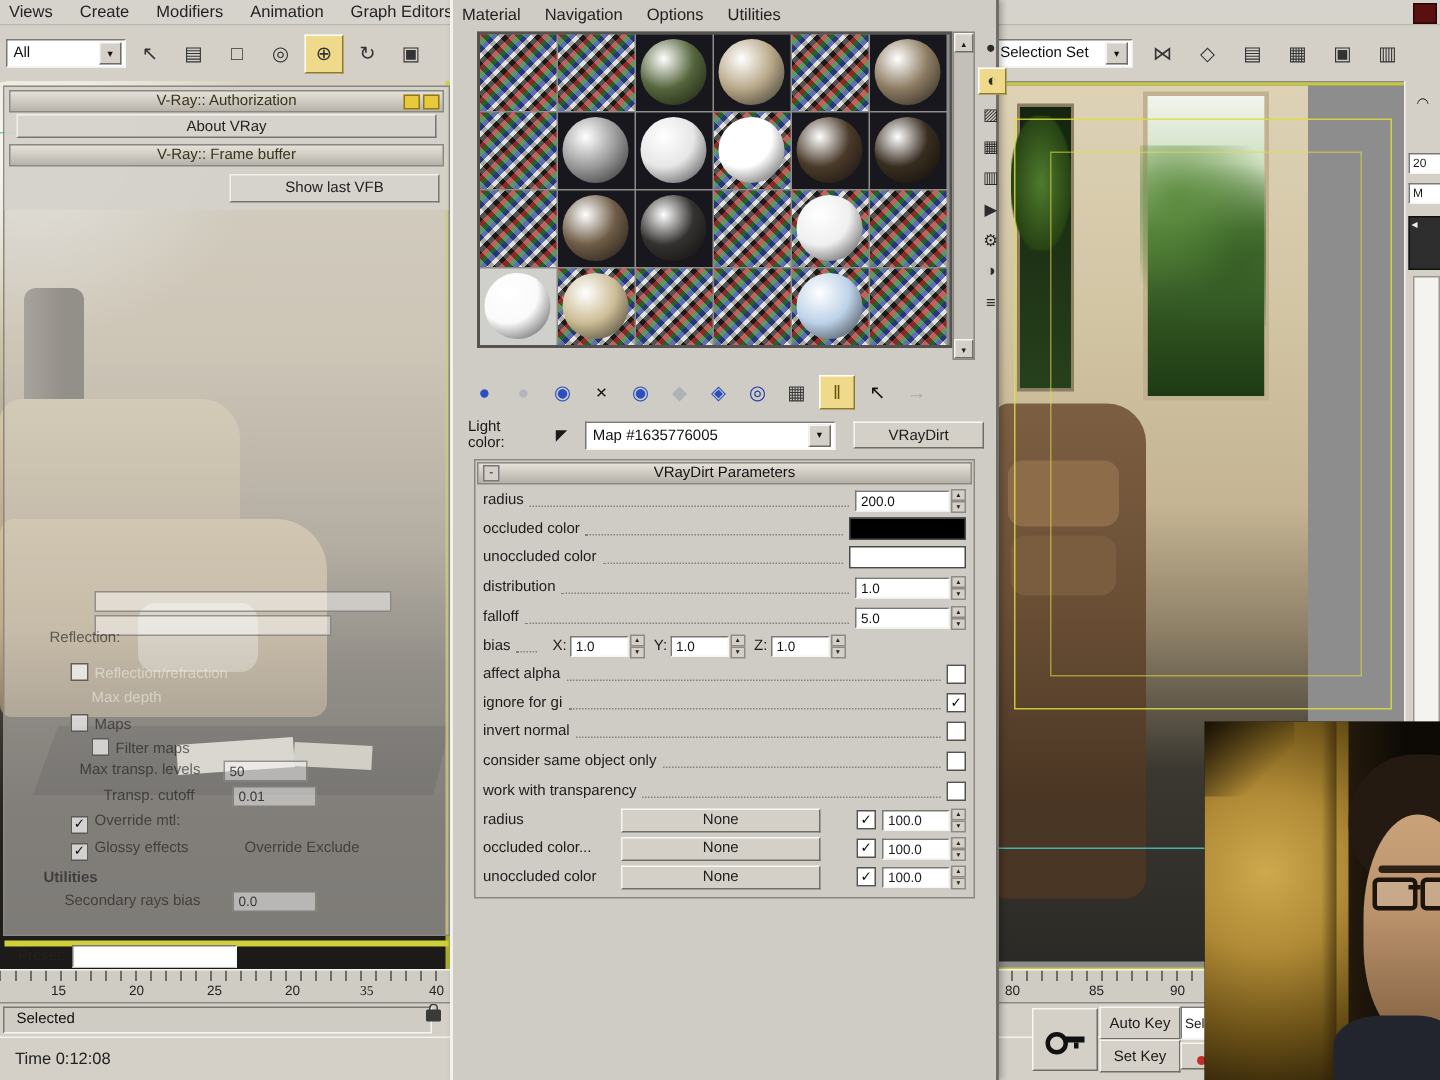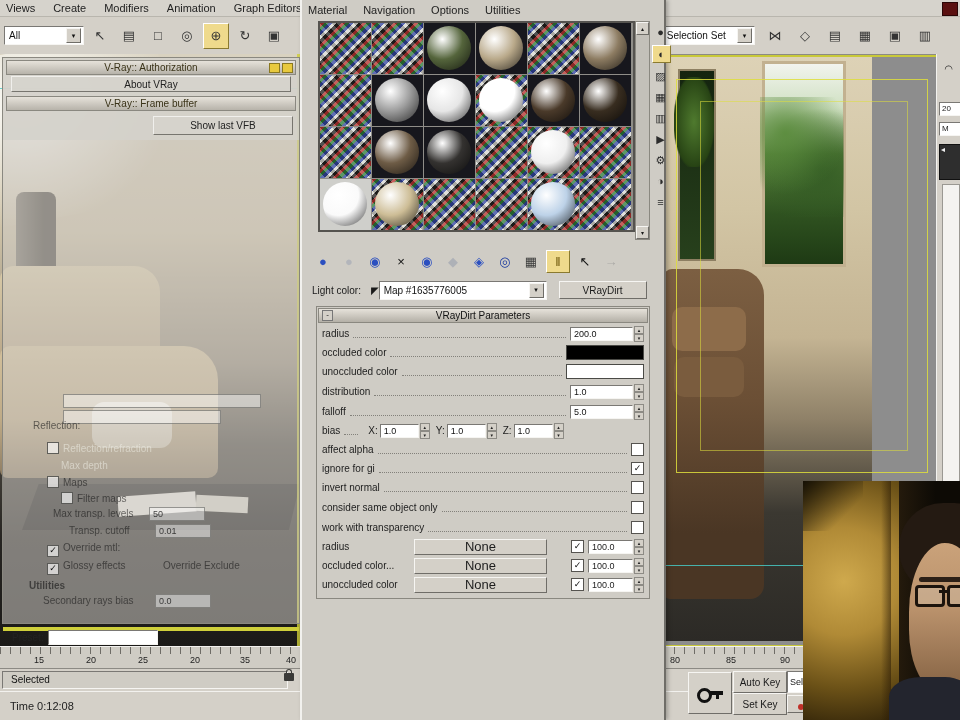--- a/index.html
+++ b/index.html
@@ -105,40 +105,40 @@
        background:#d4d0c8;border:1px solid;border-color:#f6f5f2 #6f6d68 #6f6d68 #f6f5f2}
   #vscroll .sbb.bot{position:absolute;bottom:0;left:0}
   #sideicons{left:350px;top:24px;width:18px;display:flex;flex-direction:column;gap:5px}
   .sico{width:17px;height:16px;display:flex;align-items:center;justify-content:center;font-size:11px;color:#2c2c2c}
   .sico.active{background:#efda8c;border:1px solid;border-color:#fff #8a7a30 #8a7a30 #fff}
   #metb{left:10px;top:249px;height:24px;display:flex;align-items:center;gap:4px}
   .mtb{width:22px;height:21px;display:flex;align-items:center;justify-content:center;font-size:13px}
   .mtb.active{background:#efda8c;border:1px solid;border-color:#fff #8a7a30 #8a7a30 #fff}
   .mtb.disabled{opacity:.5}
   #lightrow{left:10px;top:281px;height:18px;width:344px;display:flex;align-items:center;font-size:10px}
-  #maptype{width:160px;margin-left:0}
+  #maptype{width:160px;margin-left:12px}
   #vraydirt-btn{margin-left:12px;width:86px;height:16px;display:flex;align-items:center;justify-content:center;font-size:10px}
 
   #rollout{left:14px;top:306px;width:332px;border:1px solid #8a8880;background:#cfccc5;padding-bottom:4px}
   #rollhead{height:13px;margin:1px;background:linear-gradient(#e6e2da,#b4b0a7);border:1px solid #8a8880;
             display:flex;align-items:center;justify-content:center;font-size:10px;position:relative;color:#111}
   #rollhead .minus{position:absolute;left:3px;top:1px;width:9px;height:9px;background:#d4d0c8;border:1px solid #777;
             font-size:8px;line-height:7px;text-align:center}
   .prow{display:flex;align-items:center;height:19px;padding:0 5px;font-size:10px;color:#1d1d1d}
   .prow.tall{height:21px}
   .dots{flex:1;height:8px;border-bottom:1px dotted #83817b;margin:0 4px}
   .pfield{width:58px;height:12px;font-size:9px;line-height:12px;padding-left:3px;color:#111}
   .pfield.w34{width:34px}
   .spin{display:inline-flex;flex-direction:column;width:10px;height:15px;margin-left:1px}
   .spin i{font-style:normal;flex:1;font-size:5px;line-height:6px;text-align:center;color:#222;
           background:#d4d0c8;border:1px solid #8d8b85}
   .swatch{width:76px;height:13px;border:1px solid #4a4a46}
   .chk{width:11px;height:11px;background:#fff;border:1px solid #55534f;font-size:9px;line-height:10px;text-align:center;color:#0a0a0a}
   .axis{margin:0 2px 0 6px}
-  .nonebtn{flex:1;max-width:148px;height:14px;display:flex;align-items:center;justify-content:center;font-size:13px;margin-right:24px}
+  .nonebtn{flex:1;max-width:148px;height:14px;display:flex;align-items:center;justify-content:center;font-size:10px;margin-right:24px}
   .amount{width:40px;height:12px;font-size:9px;line-height:12px;padding-left:3px;margin-left:4px}
 
   
   #ruler1,#ruler2{top:646px;height:21px;background:#cfccc4;border-top:1px solid #f2f1ee;
       background-image:repeating-linear-gradient(90deg,#6e6c66 0 1px,transparent 1px 10px);
       background-size:100% 7px;background-repeat:no-repeat}
   #ruler1{left:0;width:300px}
   #ruler2{left:664px;width:150px}
   .tlabel{position:absolute;top:8px;font-size:9px;color:#222}
   #statusbar{left:0;top:668px;width:960px;height:23px;background:#d4d0c8;border-top:1px solid #8c8a84}
@@ -523,21 +523,21 @@
         </span>
     </div>
   </div>
 </div>
 
 <div class="abs" id="ruler1">
     <span class="tlabel" style="left: 34px;">15</span>
     <span class="tlabel" style="left: 86px;">20</span>
     <span class="tlabel" style="left: 138px;">25</span>
     <span class="tlabel" style="left: 190px;">20</span>
-    <span class="tlabel" style="left: 240px;">35</span>
+    <span class="tlabel" style="left: 240px; font-family: Liberation Serif, serif;">35</span>
     <span class="tlabel" style="left: 286px;">40</span>
   </div>
 <div class="abs" id="ruler2">
     <span class="tlabel" style="left: 6px;">80</span>
     <span class="tlabel" style="left: 62px;">85</span>
     <span class="tlabel" style="left: 116px;">90</span>
   </div>
 <div class="abs" id="statusbar">
   <div class="abs" id="selfield">Selected</div>
   <div class="abs" id="lock"></div>

